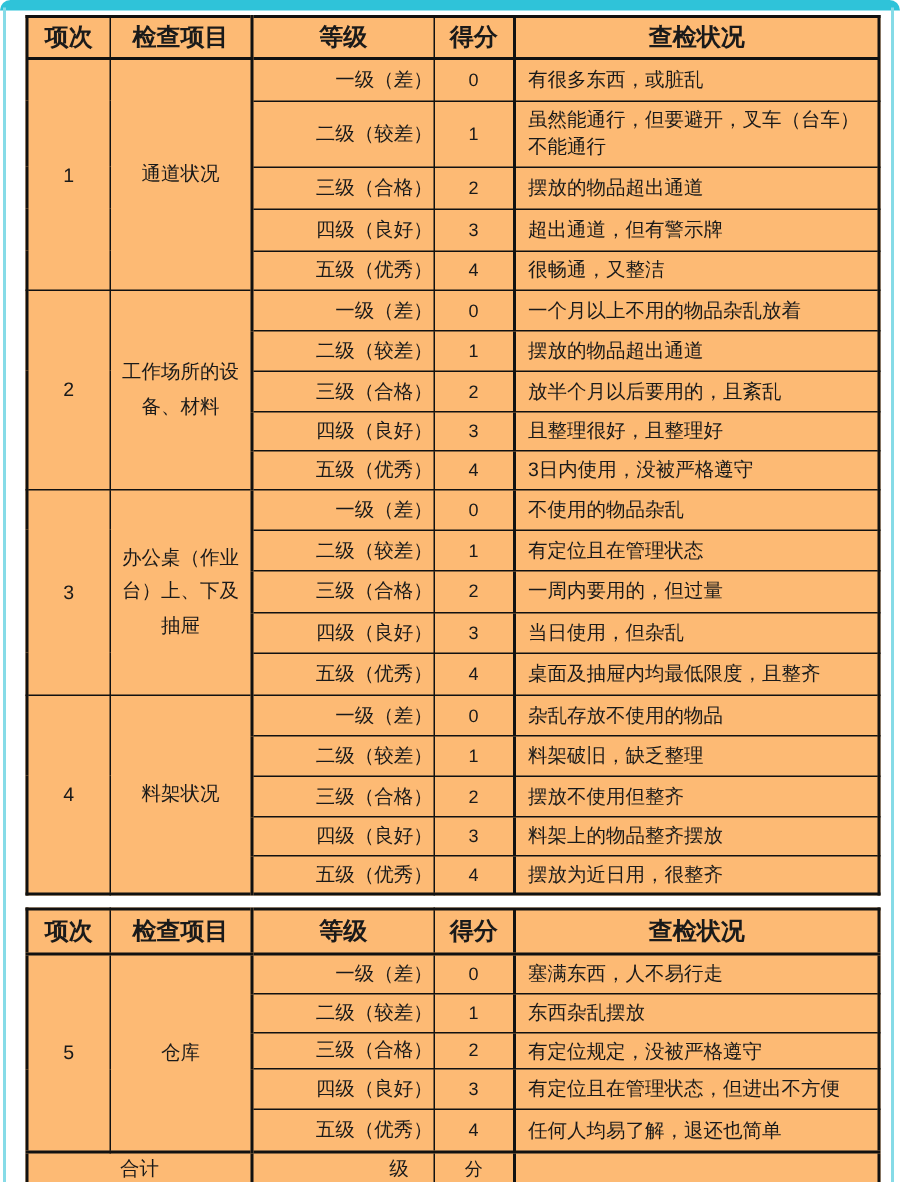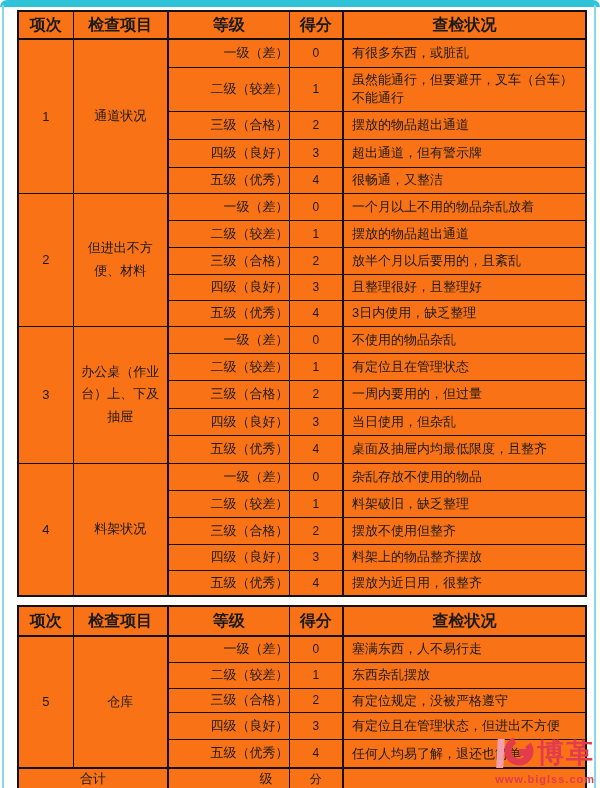--- a/index.html
+++ b/index.html
@@ -8,21 +8,21 @@
     position:relative; width:600px; height:788px; background:#ffffff;
     overflow:hidden;
   }
   .frame-top { position:absolute; top:0; left:0; width:600px; height:7px;
     background:#2fc3d9; border-radius:8px 8px 0 0; }
   .frame-left { position:absolute; top:5px; left:2px; bottom:0; width:2px; background:#86dbe7; }
   .frame-right { position:absolute; top:5px; right:4px; bottom:0; width:2px; background:#86dbe7; }
 
   table.tbl {
     position:absolute; left:17px; border-collapse:collapse; table-layout:fixed;
-    width:568px; background:#f97316; color:#1a1a1a;
+    width:568px; background:#fdba74; color:#1a1a1a;
   }
   .tbl1 { top:10px; }
   .tbl2 { top:605px; }
   col.c1 { width:55px; } col.c2 { width:95px; } col.c3 { width:121px; }
   col.c4 { width:54px; } col.c5 { width:243px; }
   .tbl th, .tbl td { border:1px solid #111; font-size:13px; vertical-align:middle; }
   .tbl { border:2px solid #111; }
   .tbl th {
     font-size:16px; font-weight:bold; text-align:center; height:28px;
     border-bottom-width:2px;
@@ -94,21 +94,21 @@
         <td class="status bl2">超出通道，但有警示牌</td>
       </tr>
       <tr class="h26">
         <td class="grade bl2">五级（优秀）</td>
         <td class="score">4</td>
         <td class="status bl2">很畅通，又整洁</td>
       </tr>
 
       <tr class="h27">
         <td class="center" rowspan="5">2</td>
-        <td class="check-item" rowspan="5">但进出不方便、材料</td>
+        <td class="check-item" rowspan="5">工作场所的设备、材料</td>
         <td class="grade bl2">一级（差）</td>
         <td class="score">0</td>
         <td class="status bl2">一个月以上不用的物品杂乱放着</td>
       </tr>
       <tr class="h27">
         <td class="grade bl2">二级（较差）</td>
         <td class="score">1</td>
         <td class="status bl2">摆放的物品超出通道</td>
       </tr>
       <tr class="h27">
@@ -117,21 +117,21 @@
         <td class="status bl2">放半个月以后要用的，且紊乱</td>
       </tr>
       <tr class="h26">
         <td class="grade bl2">四级（良好）</td>
         <td class="score">3</td>
         <td class="status bl2">且整理很好，且整理好</td>
       </tr>
       <tr class="h26">
         <td class="grade bl2">五级（优秀）</td>
         <td class="score">4</td>
-        <td class="status bl2">3日内使用，缺乏整理</td>
+        <td class="status bl2">3日内使用，没被严格遵守</td>
       </tr>
 
       <tr class="h27">
         <td class="center" rowspan="5">3</td>
         <td class="check-item" rowspan="5">办公桌（作业台）上、下及抽屉</td>
         <td class="grade bl2">一级（差）</td>
         <td class="score">0</td>
         <td class="status bl2">不使用的物品杂乱</td>
       </tr>
       <tr class="h27">
@@ -234,28 +234,13 @@
 
       <tr class="h23 frow">
         <td class="center" colspan="2">合计</td>
         <td class="grade-unit bl2">级</td>
         <td class="score">分</td>
         <td class="status bl2"></td>
       </tr>
     </tbody>
   </table>
 
-  <div class="logo">
-    <div class="logo-top">
-      <span>
-        <svg width="38" height="34" viewBox="0 0 38 34">
-          <rect x="2" y="5" width="7" height="29" fill="#f09fae" transform="skewX(-3)"></rect>
-          <g transform="rotate(-35 23 17)">
-            <circle cx="23" cy="17" r="11" stroke="#e23b4e" stroke-width="7" fill="none" stroke-dasharray="54 16"></circle>
-          </g>
-          <rect x="23" y="15" width="12" height="7" fill="#e23b4e"></rect>
-        </svg>
-      </span>
-      <span class="logo-name">博革</span>
-    </div>
-    <div class="logo-url">www.biglss.com</div>
-  </div>
 </div>
 
 </body></html>

